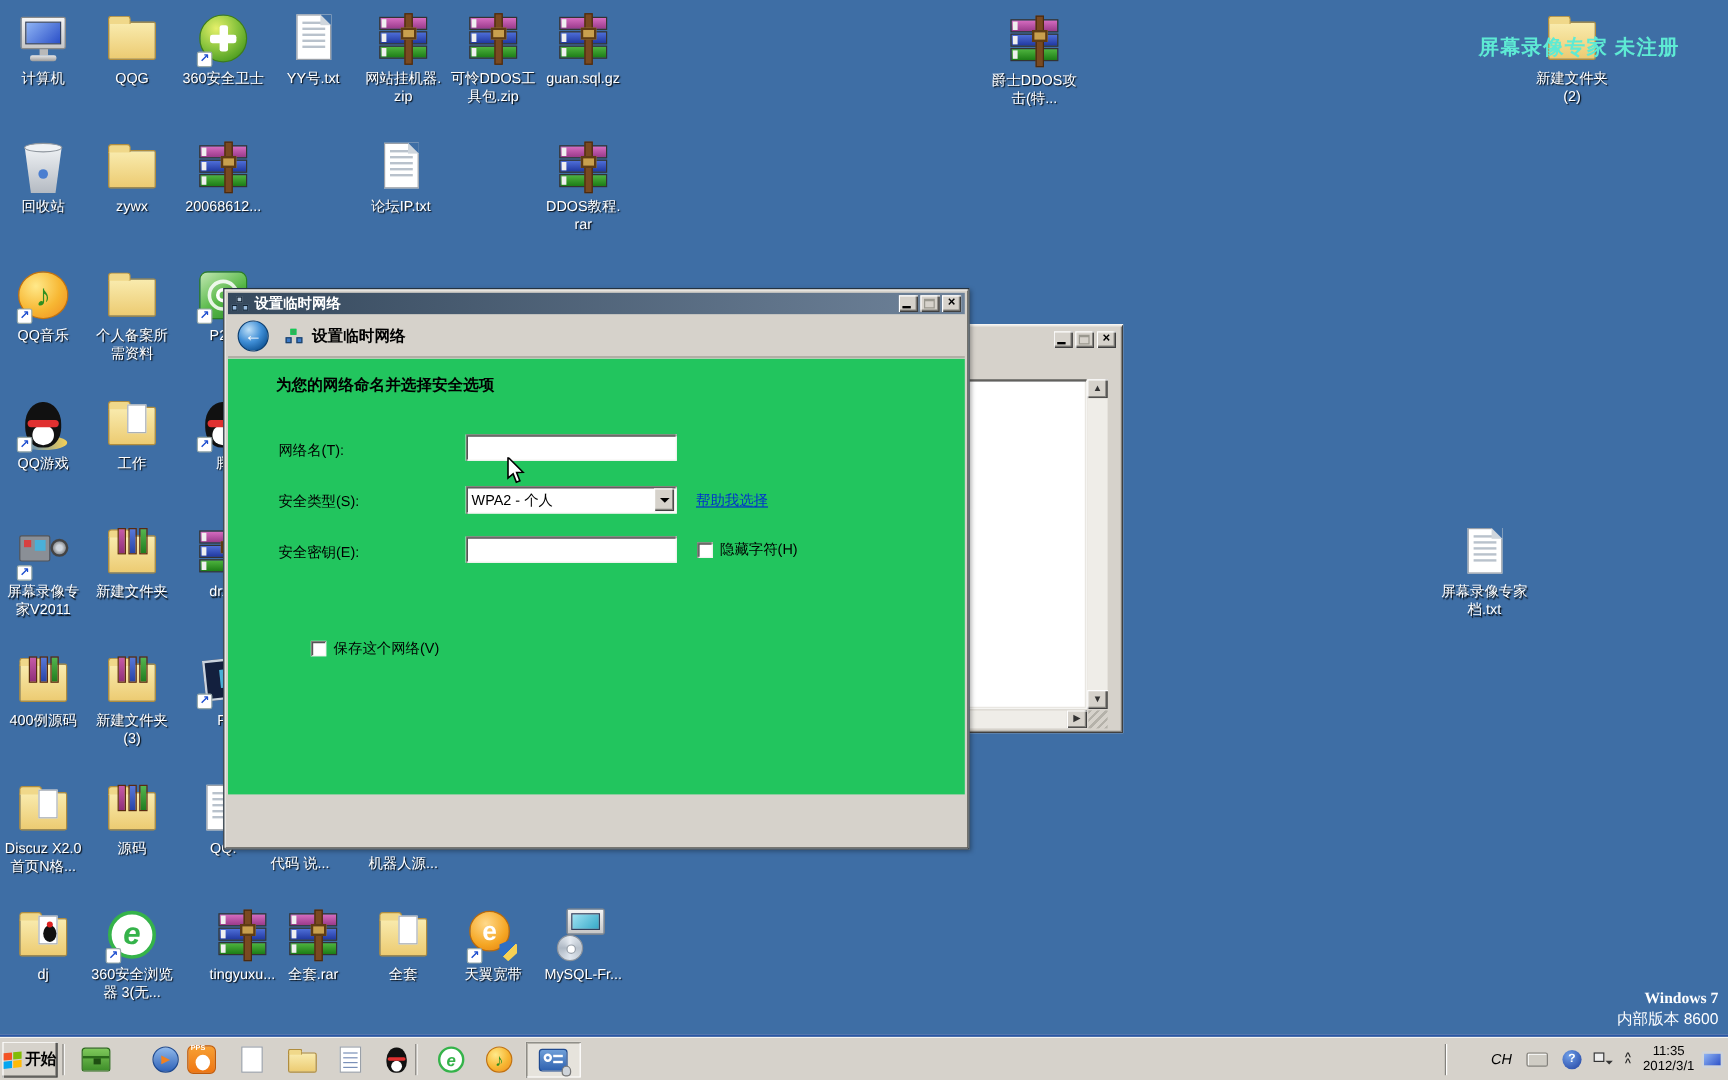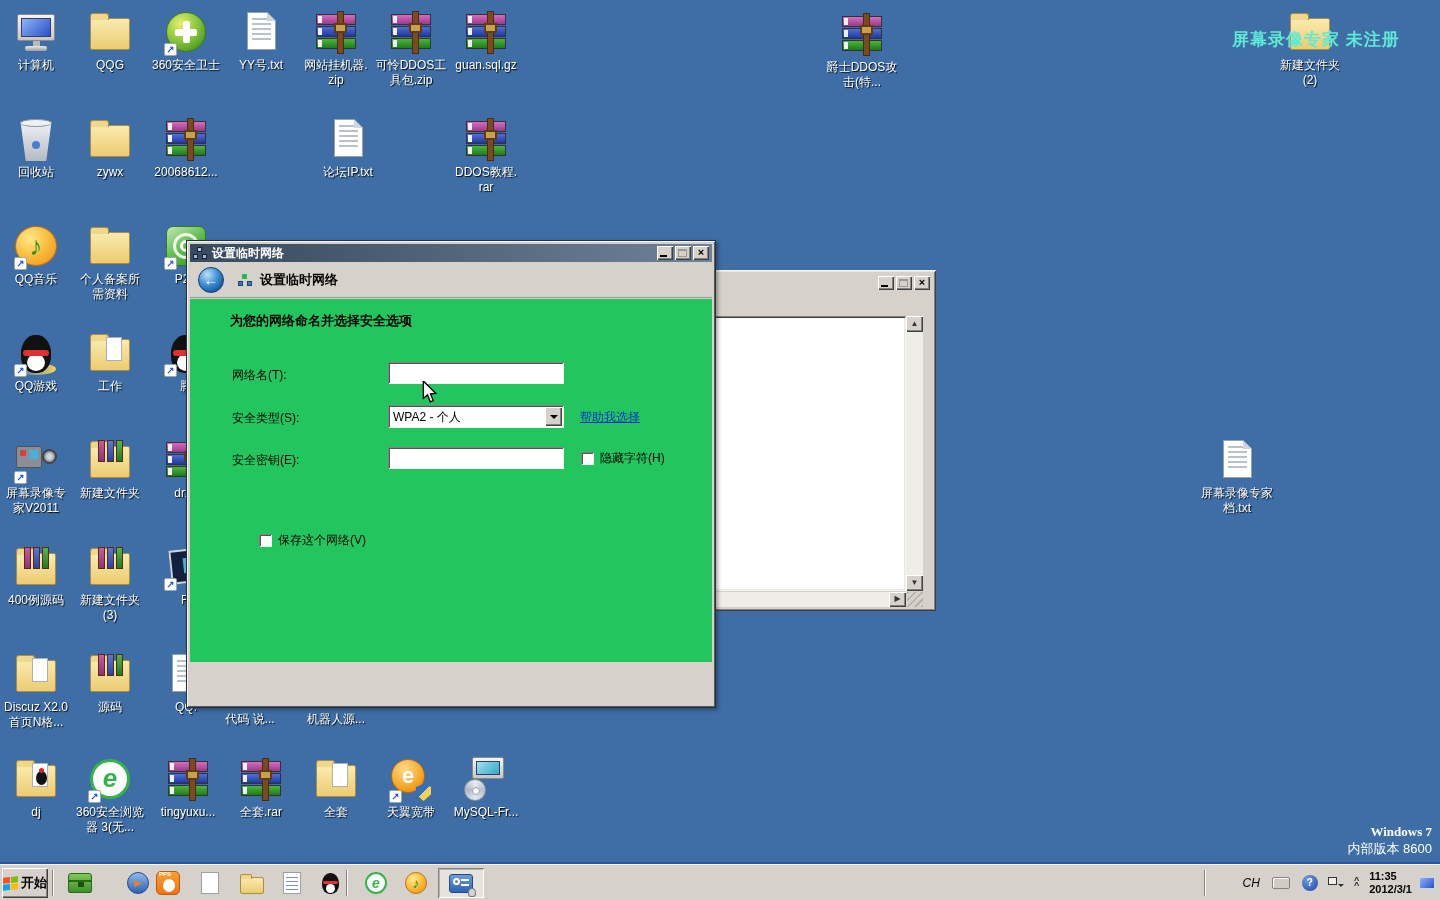--- a/index.html
+++ b/index.html
@@ -129,21 +129,21 @@
   .tbtn .cls { font-size:11px; font-weight:bold; line-height:13px; display:block; text-align:center; }
   .bg-content { position:absolute; left:9px; top:46px; width:197px; height:275px; }
   .vscroll { position:absolute; left:206px; top:46px; width:17px; height:275px; background:#efede8; }
   .sb-btn { position:absolute; left:0; width:17px; height:16px; text-align:center; font-size:8px; line-height:15px; color:#333; }
   .hstrip { position:absolute; left:9px; top:322px; width:197px; height:15px; background:#efede8; }
   .hbtn { position:absolute; right:0; top:0; width:17px; height:15px; text-align:center; font-size:8px; line-height:14px; color:#333; }
   .grip { position:absolute; left:207px; top:322px; width:16px; height:15px;
           background:repeating-linear-gradient(135deg,#b5b2aa 0 2px,transparent 2px 5px); }
 
   
-  .dialog { position:absolute; left:186px; top:240px; width:530px; height:468px; z-index:10;
+  .dialog { position:absolute; left:186px; top:240px; width:622px; height:468px; z-index:10;
             background:#d6d2cb; border:1px solid #243240;
             box-shadow:inset 1px 1px 0 #f5f4f1, inset -1px -1px 0 #5a5a55, 2px 2px 4px rgba(0,0,0,.35); }
   .titlebar { position:absolute; left:3px; top:3px; right:3px; height:18px;
               background:linear-gradient(90deg,#36495d,#6e8299); display:flex; align-items:center; padding:0 3px; }
   .title-text { color:#fff; font-weight:bold; font-size:12px; margin-left:5px; flex:1; }
   .net-glyph { position:relative; width:14px; height:14px; }
   .net-glyph i { position:absolute; width:5px; height:5px; }
   .net-glyph .n1 { left:4px; top:1px; background:#bcd; border:1px solid #123; }
   .net-glyph .n2 { left:0; bottom:1px; background:#9bd; border:1px solid #123; }
   .net-glyph .n3 { right:0; bottom:1px; background:#9bd; border:1px solid #123; }
@@ -227,21 +227,21 @@
   .tray { position:absolute; right:0; top:2px; height:34px; display:flex; align-items:center; }
   .tray-lang { font-size:12px; margin:0 6px;font-style:italic; }
   .kbd { width:18px; height:12px; background:#cfccc4; border:1px solid #84827d; border-radius:2px;
          box-shadow:inset 1px 1px 0 #fff; margin:0 6px; }
   .helpq { width:16px; height:16px; border-radius:50%; background:radial-gradient(circle at 35% 30%,#6f9fe8,#1f3f9f);
            color:#fff; font-size:10px; font-weight:bold; text-align:center; line-height:15px; margin:0 6px; }
   .restore { position:relative; width:14px; height:12px; margin:0 8px 0 4px; }
   .restore i { position:absolute; left:0; top:0; width:9px; height:8px; border:1px solid #333; background:#eee; }
   .restore::after { content:""; position:absolute; right:-2px; bottom:-1px; border:3px solid transparent; border-top-color:#333; }
   .chev { display:flex; flex-direction:column; align-items:center; margin:0 4px; font-size:9px; line-height:5px; color:#222; font-weight:bold; }
-  .clock { text-align:left; font-size:11px; line-height:13px; margin:0 6px;font-weight:bold; }
+  .clock { text-align:center; font-size:11px; line-height:13px; margin:0 6px; }
   .traymon { width:18px; height:14px; background:linear-gradient(135deg,#8fb4f4,#2b50c8); border:2px solid #cfd4da; border-radius:2px; margin-right:4px; }
 </style>
 </head>
 <body>
 
 <div id="desktop">
     <div class="desk-icon" style="left: -6px; top: 10px;">
       <div class="gfx">
         <div class="mon">
           <div class="scr"></div>
@@ -355,21 +355,21 @@
         <div class="rar">
           <div class="bk p"></div>
           <div class="bk b"></div>
           <div class="bk g"></div>
           <div class="strap"></div>
           <div class="buck"></div>
         </div>
       </div>
       <div class="desk-label">20068612...</div>
     </div>
-    <div class="desk-icon" style="left: 306px; top: 117px;">
+    <div class="desk-icon" style="left: 292px; top: 117px;">
       <div class="gfx">
         <div class="pagebig">
           <i></i>
           <i></i>
           <i></i>
           <i></i>
           <i></i>
         </div>
       </div>
       <div class="desk-label">论坛IP.txt</div>
@@ -555,21 +555,21 @@
       <div class="desk-label">dj</div>
     </div>
     <div class="desk-icon" style="left: 68px; top: 757px;">
       <div class="gfx">
         <div class="circ e360">e</div>
         <div class="sc-arrow">↗</div>
       </div>
       <div class="desk-label">360安全浏览
 器 3(无...</div>
     </div>
-    <div class="desk-icon" style="left: 146px; top: 757px;">
+    <div class="desk-icon" style="left: 160px; top: 757px;">
       <div class="gfx">
         <div class="rar">
           <div class="bk p"></div>
           <div class="bk b"></div>
           <div class="bk g"></div>
           <div class="strap"></div>
           <div class="buck"></div>
         </div>
       </div>
       <div class="desk-label">tingyuxu...</div>

